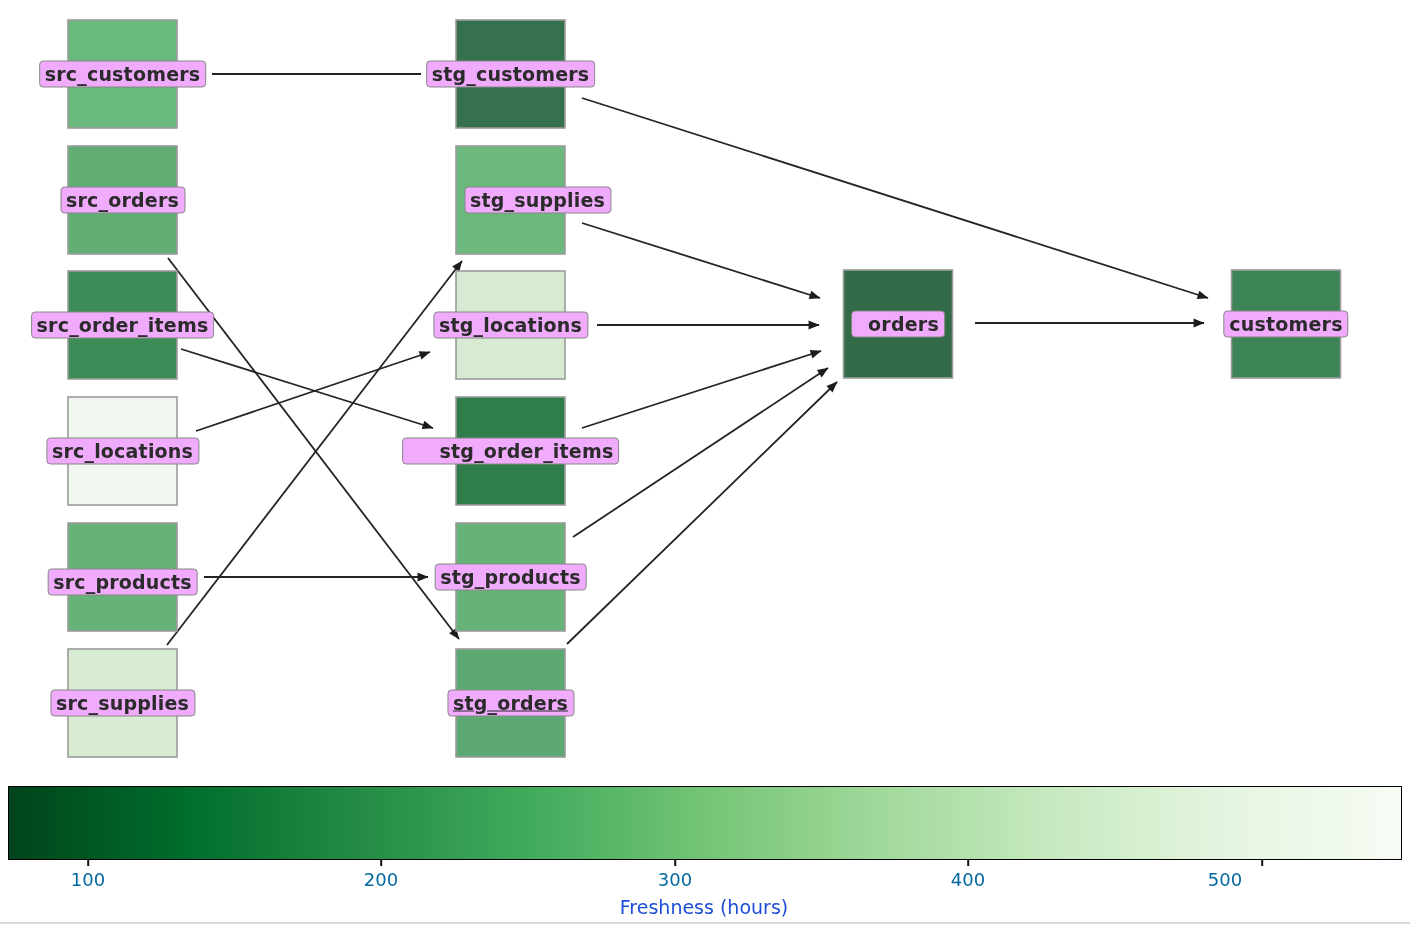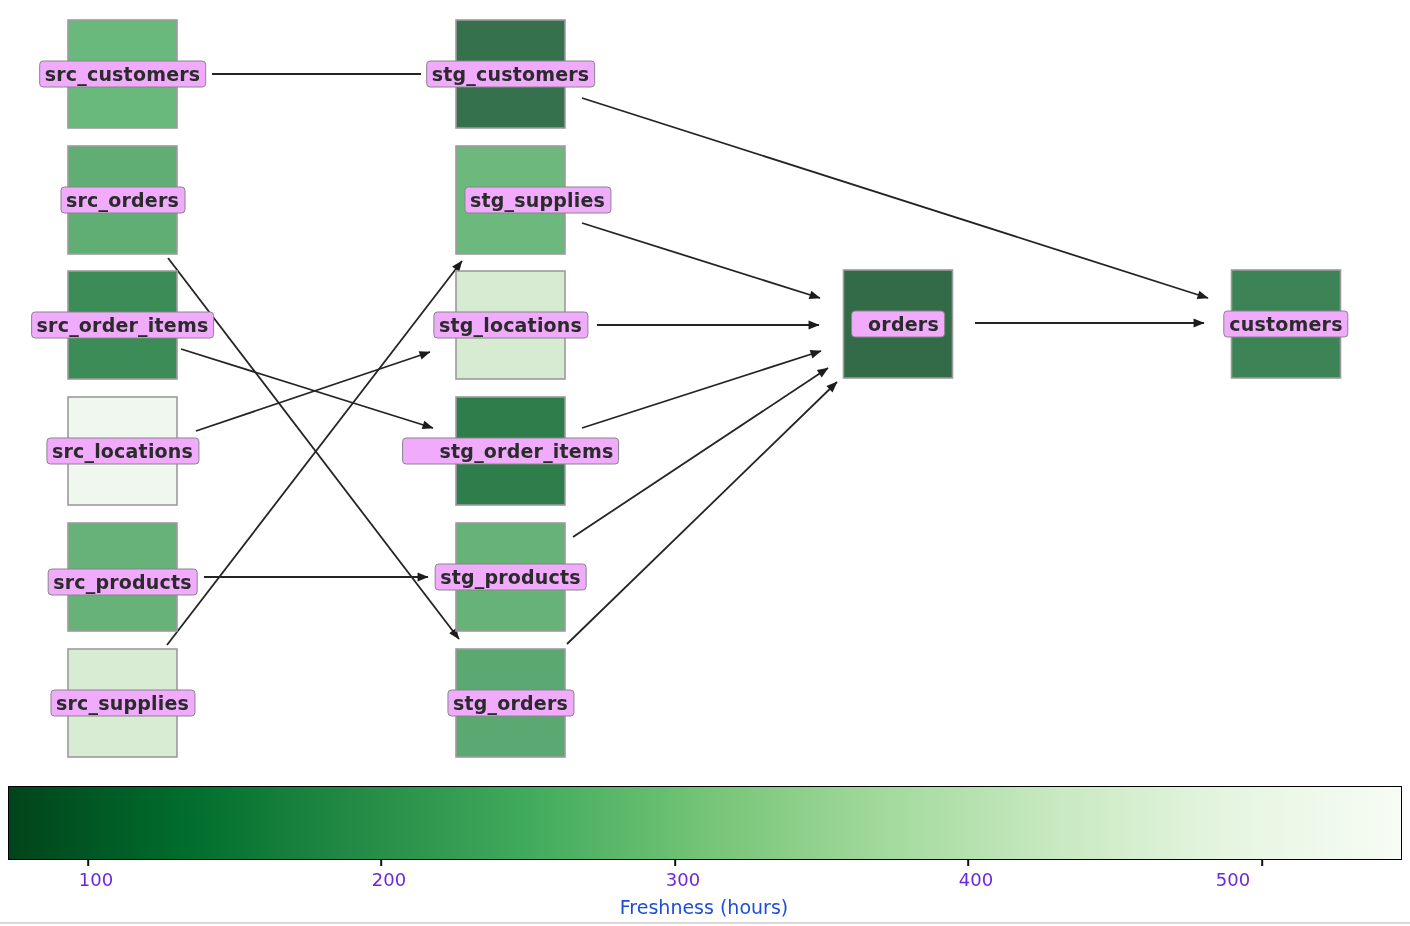--- a/index.html
+++ b/index.html
@@ -37,22 +37,21 @@
     position: absolute;
     width: 1.6px;
     height: 6px;
     background: #111111;
     transform: translateX(-50%);
   }
   .cb-ticklabel {
     position: absolute;
     transform: translateX(-50%);
     font-size: 18px;
-    color: #6d28d9;
-    margin-left: 8px;
+    color: #0369a1;
   }
   #colorbar-axis-label {
     position: absolute;
     transform: translateX(-50%);
     font-size: 19px;
     color: #1d4ed8;
     white-space: nowrap;
   }
   #figure-bottom-border {
     position: absolute;
@@ -112,21 +111,21 @@
     <div class="node-label" style="left: 122.5px; top: 200px;">src_orders</div>
     <div class="node-label" style="left: 122.5px; top: 325px;">src_order_items</div>
     <div class="node-label" style="left: 122.5px; top: 451px; text-align: center;">src_locations</div>
     <div class="node-label" style="left: 122.5px; top: 582px;">src_products</div>
     <div class="node-label" style="left: 122.5px; top: 703px;">src_supplies</div>
     <div class="node-label" style="left: 510.5px; top: 74px;">stg_customers</div>
     <div class="node-label" style="left: 510.5px; top: 200px; margin-left: 27px;">stg_supplies</div>
     <div class="node-label" style="left: 510.5px; top: 325px;">stg_locations</div>
     <div class="node-label" style="left: 510.5px; top: 451px; padding-left: 37px;">stg_order_items</div>
     <div class="node-label" style="left: 510.5px; top: 577px;">stg_products</div>
-    <div class="node-label" style="left: 510.5px; top: 703px;">stg_orders</div>
+    <div class="node-label" style="left: 510.5px; top: 703px; text-decoration: underline;">stg_orders</div>
     <div class="node-label" style="left: 898px; top: 324px; padding-left: 16px;">orders</div>
     <div class="node-label" style="left: 1286px; top: 324px;">customers</div>
     <div class="cb-tick" style="left: 88px; top: 860px;"></div>
     <div class="cb-ticklabel" style="left: 88px; top: 869px;">100</div>
     <div class="cb-tick" style="left: 381px; top: 860px;"></div>
     <div class="cb-ticklabel" style="left: 381px; top: 869px;">200</div>
     <div class="cb-tick" style="left: 675px; top: 860px;"></div>
     <div class="cb-ticklabel" style="left: 675px; top: 869px;">300</div>
     <div class="cb-tick" style="left: 968px; top: 860px;"></div>
     <div class="cb-ticklabel" style="left: 968px; top: 869px;">400</div>

